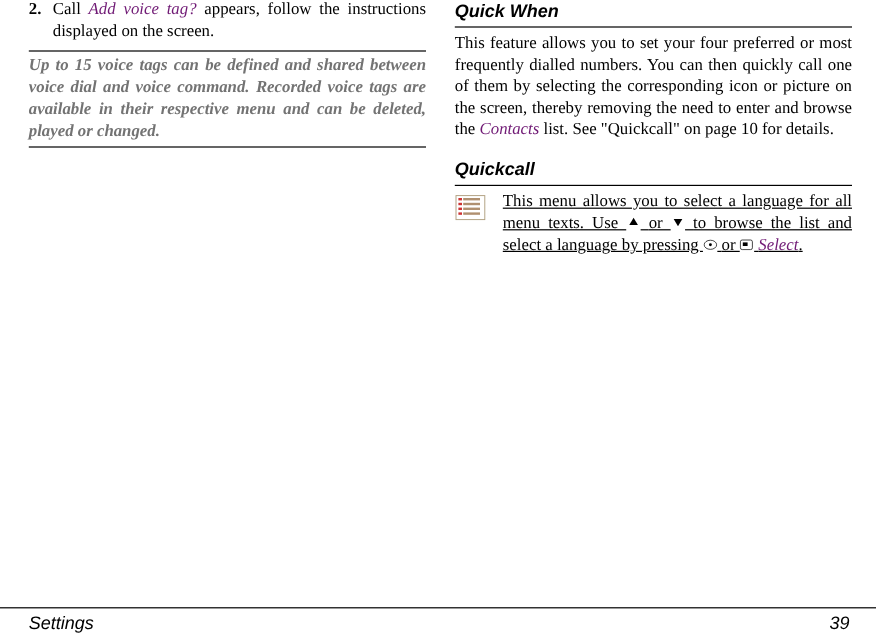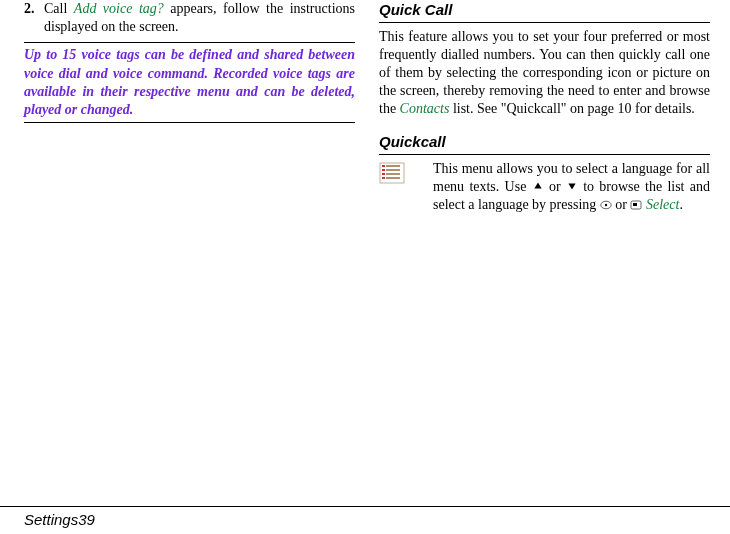--- a/index.html
+++ b/index.html
@@ -29,56 +29,57 @@
     display: flex;
     margin-bottom: 2px;
   }
   .step-num {
     font-weight: bold;
     min-width: 20px;
     flex-shrink: 0;
   }
   .step-body { flex: 1; }
   .italic-red {
-    color: #15803d;
+    color: #701a75;
     font-style: italic;
   }
   .para { margin-bottom: 4px; }
   .hr-top {
     border: 0;
     border-top: 1.5px solid #000;
     margin: 6px 0 3px 0;
   }
   .hr-bottom {
     border: 0;
     border-top: 1.5px solid #000;
     margin: 3px 0 6px 0;
   }
   .italic-red-block {
-    color: #6d28d9;
+    color: #737373;
     font-style: italic;
     font-weight: bold;
     text-align: justify;
   }
   .section-title {
     font-family: Arial, Helvetica, sans-serif;
     font-weight: bold;
     font-style: italic;
     font-size: 15px;
     color: #000;
     margin-bottom: 2px;
   }
   .section-underline {
     border: 0;
     border-top: 1.5px solid #000;
     margin: 0 0 5px 0;
   }
   .lang-row {
     display: flex;
-    gap: 26px;
+    gap: 12px;
+    text-decoration: underline;
   }
   .lang-icon {
     width: 28px;
     height: 24px;
     flex-shrink: 0;
     margin-top: 2px;
   }
   .lang-text { flex: 1; }
   .btn-icon {
     display: inline-block;
@@ -87,20 +88,21 @@
     vertical-align: -1px;
   }
   .footer {
     position: absolute;
     left: 0;
     right: 0;
     bottom: 6px;
     border-top: 1px solid #000;
     padding: 4px 22px 0 24px;
     display: flex;
+    justify-content: space-between;
     font-family: Arial, Helvetica, sans-serif;
     font-style: italic;
     font-size: 15px;
   }
   .footer-left { font-weight: normal; }
   .footer-right { font-style: italic; }
 </style>
 </head>
 <body>
 
@@ -114,21 +116,21 @@
       </div>
     </div>
 
 
     <hr class="hr-top">
     <div class="italic-red-block">Up to 15 voice tags can be defined and shared between voice dial and voice command. Recorded voice tags are available in their respective menu and can be deleted, played or changed.</div>
     <hr class="hr-bottom">
   </div>
 
   <div class="col col-right">
-    <div class="section-title">Quick Call</div>
+    <div class="section-title">Quick When</div>
     <hr class="section-underline">
     <div class="para">
       <span>This feature allows you to set your four preferred or most frequently dialled numbers. You can then quickly call one of them by selecting the corresponding icon or picture on the screen, thereby removing the need to enter and browse the </span><span class="italic-red">Contacts</span><span> list. See "Quickcall" on page 10 for details.</span>
     </div>
 
     <div style="height:10px"></div>
 
     <div class="section-title">Quickcall</div>
     <hr class="section-underline">
 

